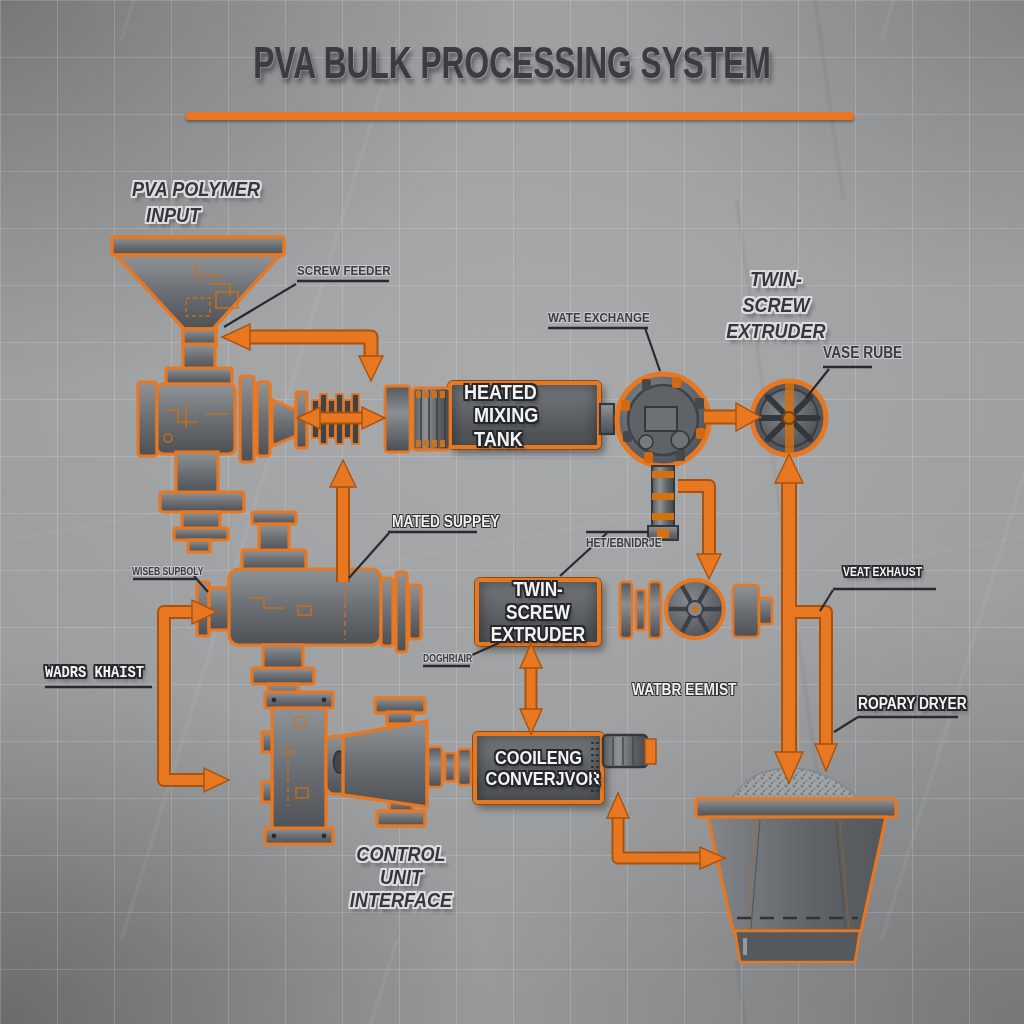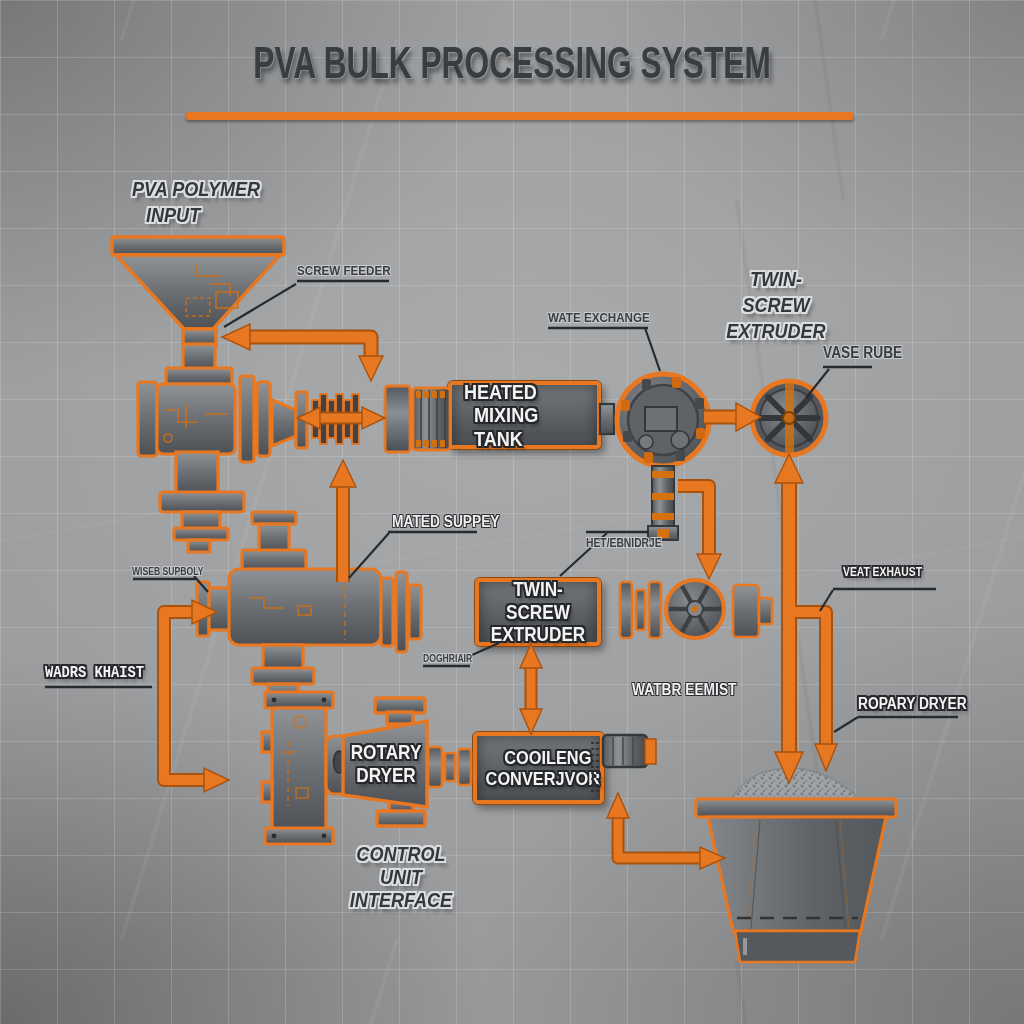--- a/index.html
+++ b/index.html
@@ -61,21 +61,21 @@
   <div class="scratch"></div>
 
   <div class="box" style="left:448px;top:381px;width:153px;height:68px;padding-left:12px;">
     <span class="ln t-white cndl">HEATED</span>
     <span class="ln t-white cndl" style="margin-left:10px;">MIXING TANK</span>
   </div>
   <div class="box" style="left:475px;top:578px;width:126px;height:68px;text-align:center;">
     <span class="ln t-white cnd" style="font-size:20px;">TWIN-SCREW</span>
     <span class="ln t-white cnd" style="font-size:20px;">EXTRUDER</span>
   </div>
-  <div class="box" style="left:473px;top:732px;width:131px;height:72px;text-align:right;">
+  <div class="box" style="left:473px;top:732px;width:131px;height:72px;text-align:center;">
     <span class="ln t-white cnd" style="font-size:19px;">COOILENG</span>
     <span class="ln t-white cnd" style="font-size:19px;">CONVERJVOR</span>
     <div class="dots"></div>
   </div>
 
   <svg class="abs" style="left:0;top:0;" width="1024" height="1024" viewBox="0 0 1024 1024">
     <defs>
       <linearGradient id="mv" x1="0" y1="0" x2="0" y2="1">
         <stop offset="0" stop-color="#909396"></stop>
           <stop offset=".5" stop-color="#6b6f73"></stop>
@@ -405,17 +405,13 @@
   <div class="abs t-sm-white" style="left:632px;top:681px;font-size:16px;">
       <span class="cndl">WATBR EEMIST</span>
     </div>
   <div class="abs t-white" style="left:843px;top:565px;font-size:12px;">
       <span class="cndl">VEAT EXHAUST</span>
     </div>
   <div class="abs t-white" style="left:858px;top:695px;font-size:16px;">
       <span class="cndl">ROPARY DRYER</span>
     </div>
 
-  <div class="txt2 t-white" style="left:336px;top:735px;width:100px;height:58px;font-size:20px;line-height:1.15;">
-    <span class="cnd">ROTARY</span>
-    <span class="cnd">DRYER</span>
-  </div>
 </div>
 
 </body></html>

